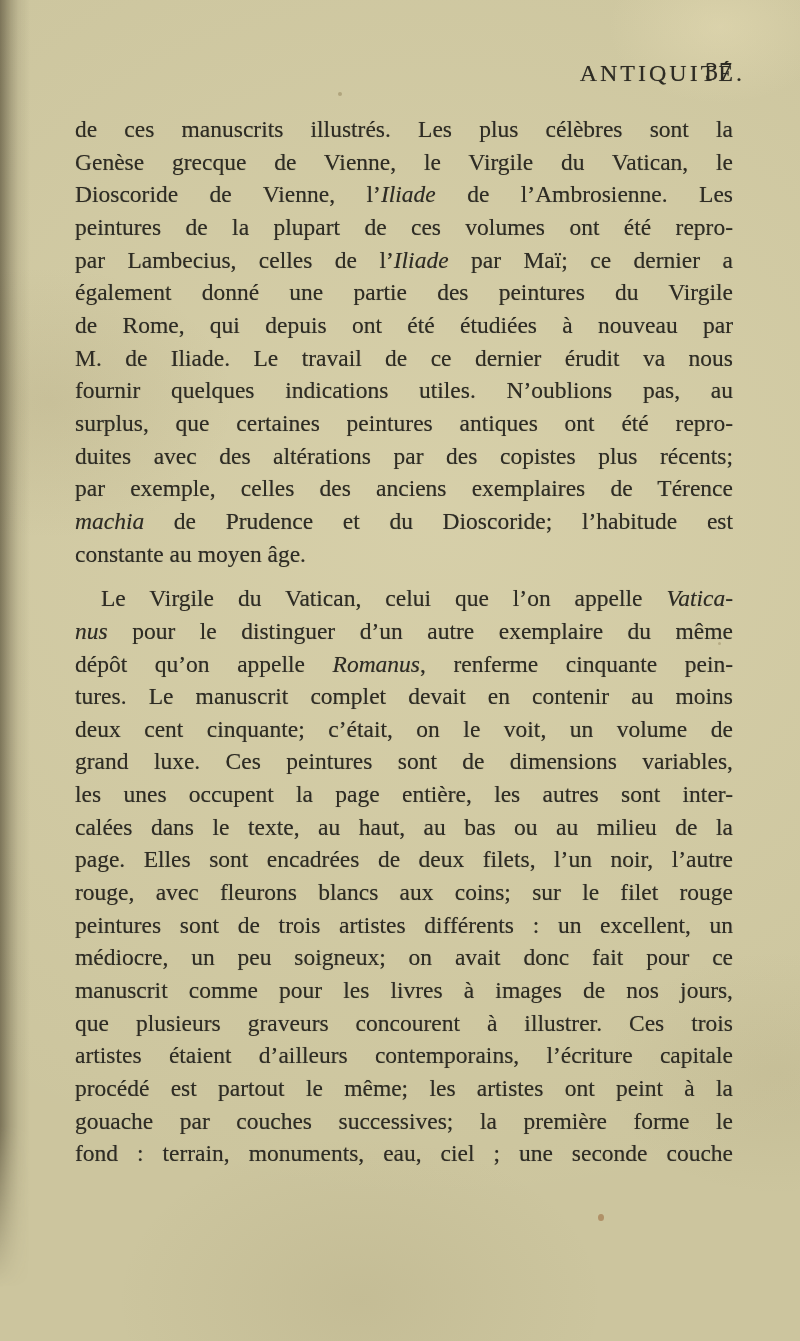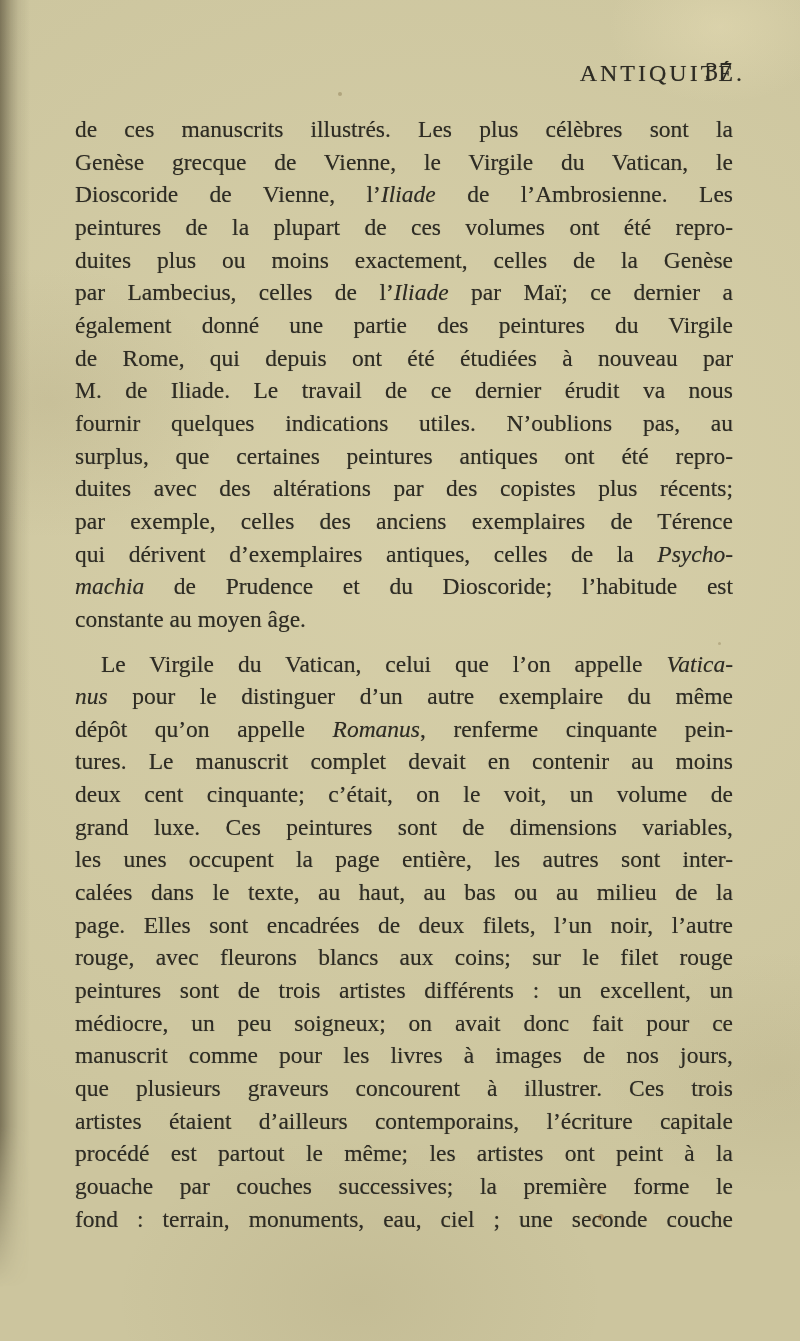--- a/index.html
+++ b/index.html
@@ -71,30 +71,28 @@
     <div class="header-title">ANTIQUITÉ.</div>
     <div class="page-number">37</div>
   </header>
 
   <main class="body-text" id="paragraphs">
       <div class="paragraph">
         <div class="line"><span>de ces manuscrits illustrés. Les plus célèbres sont la</span></div>
         <div class="line"><span>Genèse grecque de Vienne, le Virgile du Vatican, le</span></div>
         <div class="line"><span>Dioscoride de Vienne, l’</span><span class="it">Iliade</span><span> de l’Ambrosienne. Les</span></div>
         <div class="line"><span>peintures de la plupart de ces volumes ont été repro-</span></div>
-        <div class="line"><span>duites plus ou moins exactement, celles de la Genèse</span></div>
         <div class="line"><span>par Lambecius, celles de l’</span><span class="it">Iliade</span><span> par Maï; ce dernier a</span></div>
         <div class="line"><span>également donné une partie des peintures du Virgile</span></div>
         <div class="line"><span>de Rome, qui depuis ont été étudiées à nouveau par</span></div>
         <div class="line"><span>M. de Iliade. Le travail de ce dernier érudit va nous</span></div>
         <div class="line"><span>fournir quelques indications utiles. N’oublions pas, au</span></div>
         <div class="line"><span>surplus, que certaines peintures antiques ont été repro-</span></div>
         <div class="line"><span>duites avec des altérations par des copistes plus récents;</span></div>
         <div class="line"><span>par exemple, celles des anciens exemplaires de Térence</span></div>
-        <div class="line"><span>qui dérivent d’exemplaires antiques, celles de la </span><span class="it">Psycho-</span></div>
         <div class="line"><span class="it">machia</span><span> de Prudence et du Dioscoride; l’habitude est</span></div>
         <div class="line no-just"><span>constante au moyen âge.</span></div>
       </div>
       <div class="paragraph">
         <div class="line indent"><span>Le Virgile du Vatican, celui que l’on appelle </span><span class="it">Vatica-</span></div>
         <div class="line"><span class="it">nus</span><span> pour le distinguer d’un autre exemplaire du même</span></div>
         <div class="line"><span>dépôt qu’on appelle </span><span class="it">Romanus</span><span>, renferme cinquante pein-</span></div>
         <div class="line"><span>tures. Le manuscrit complet devait en contenir au moins</span></div>
         <div class="line"><span>deux cent cinquante; c’était, on le voit, un volume de</span></div>
         <div class="line"><span>grand luxe. Ces peintures sont de dimensions variables,</span></div>

